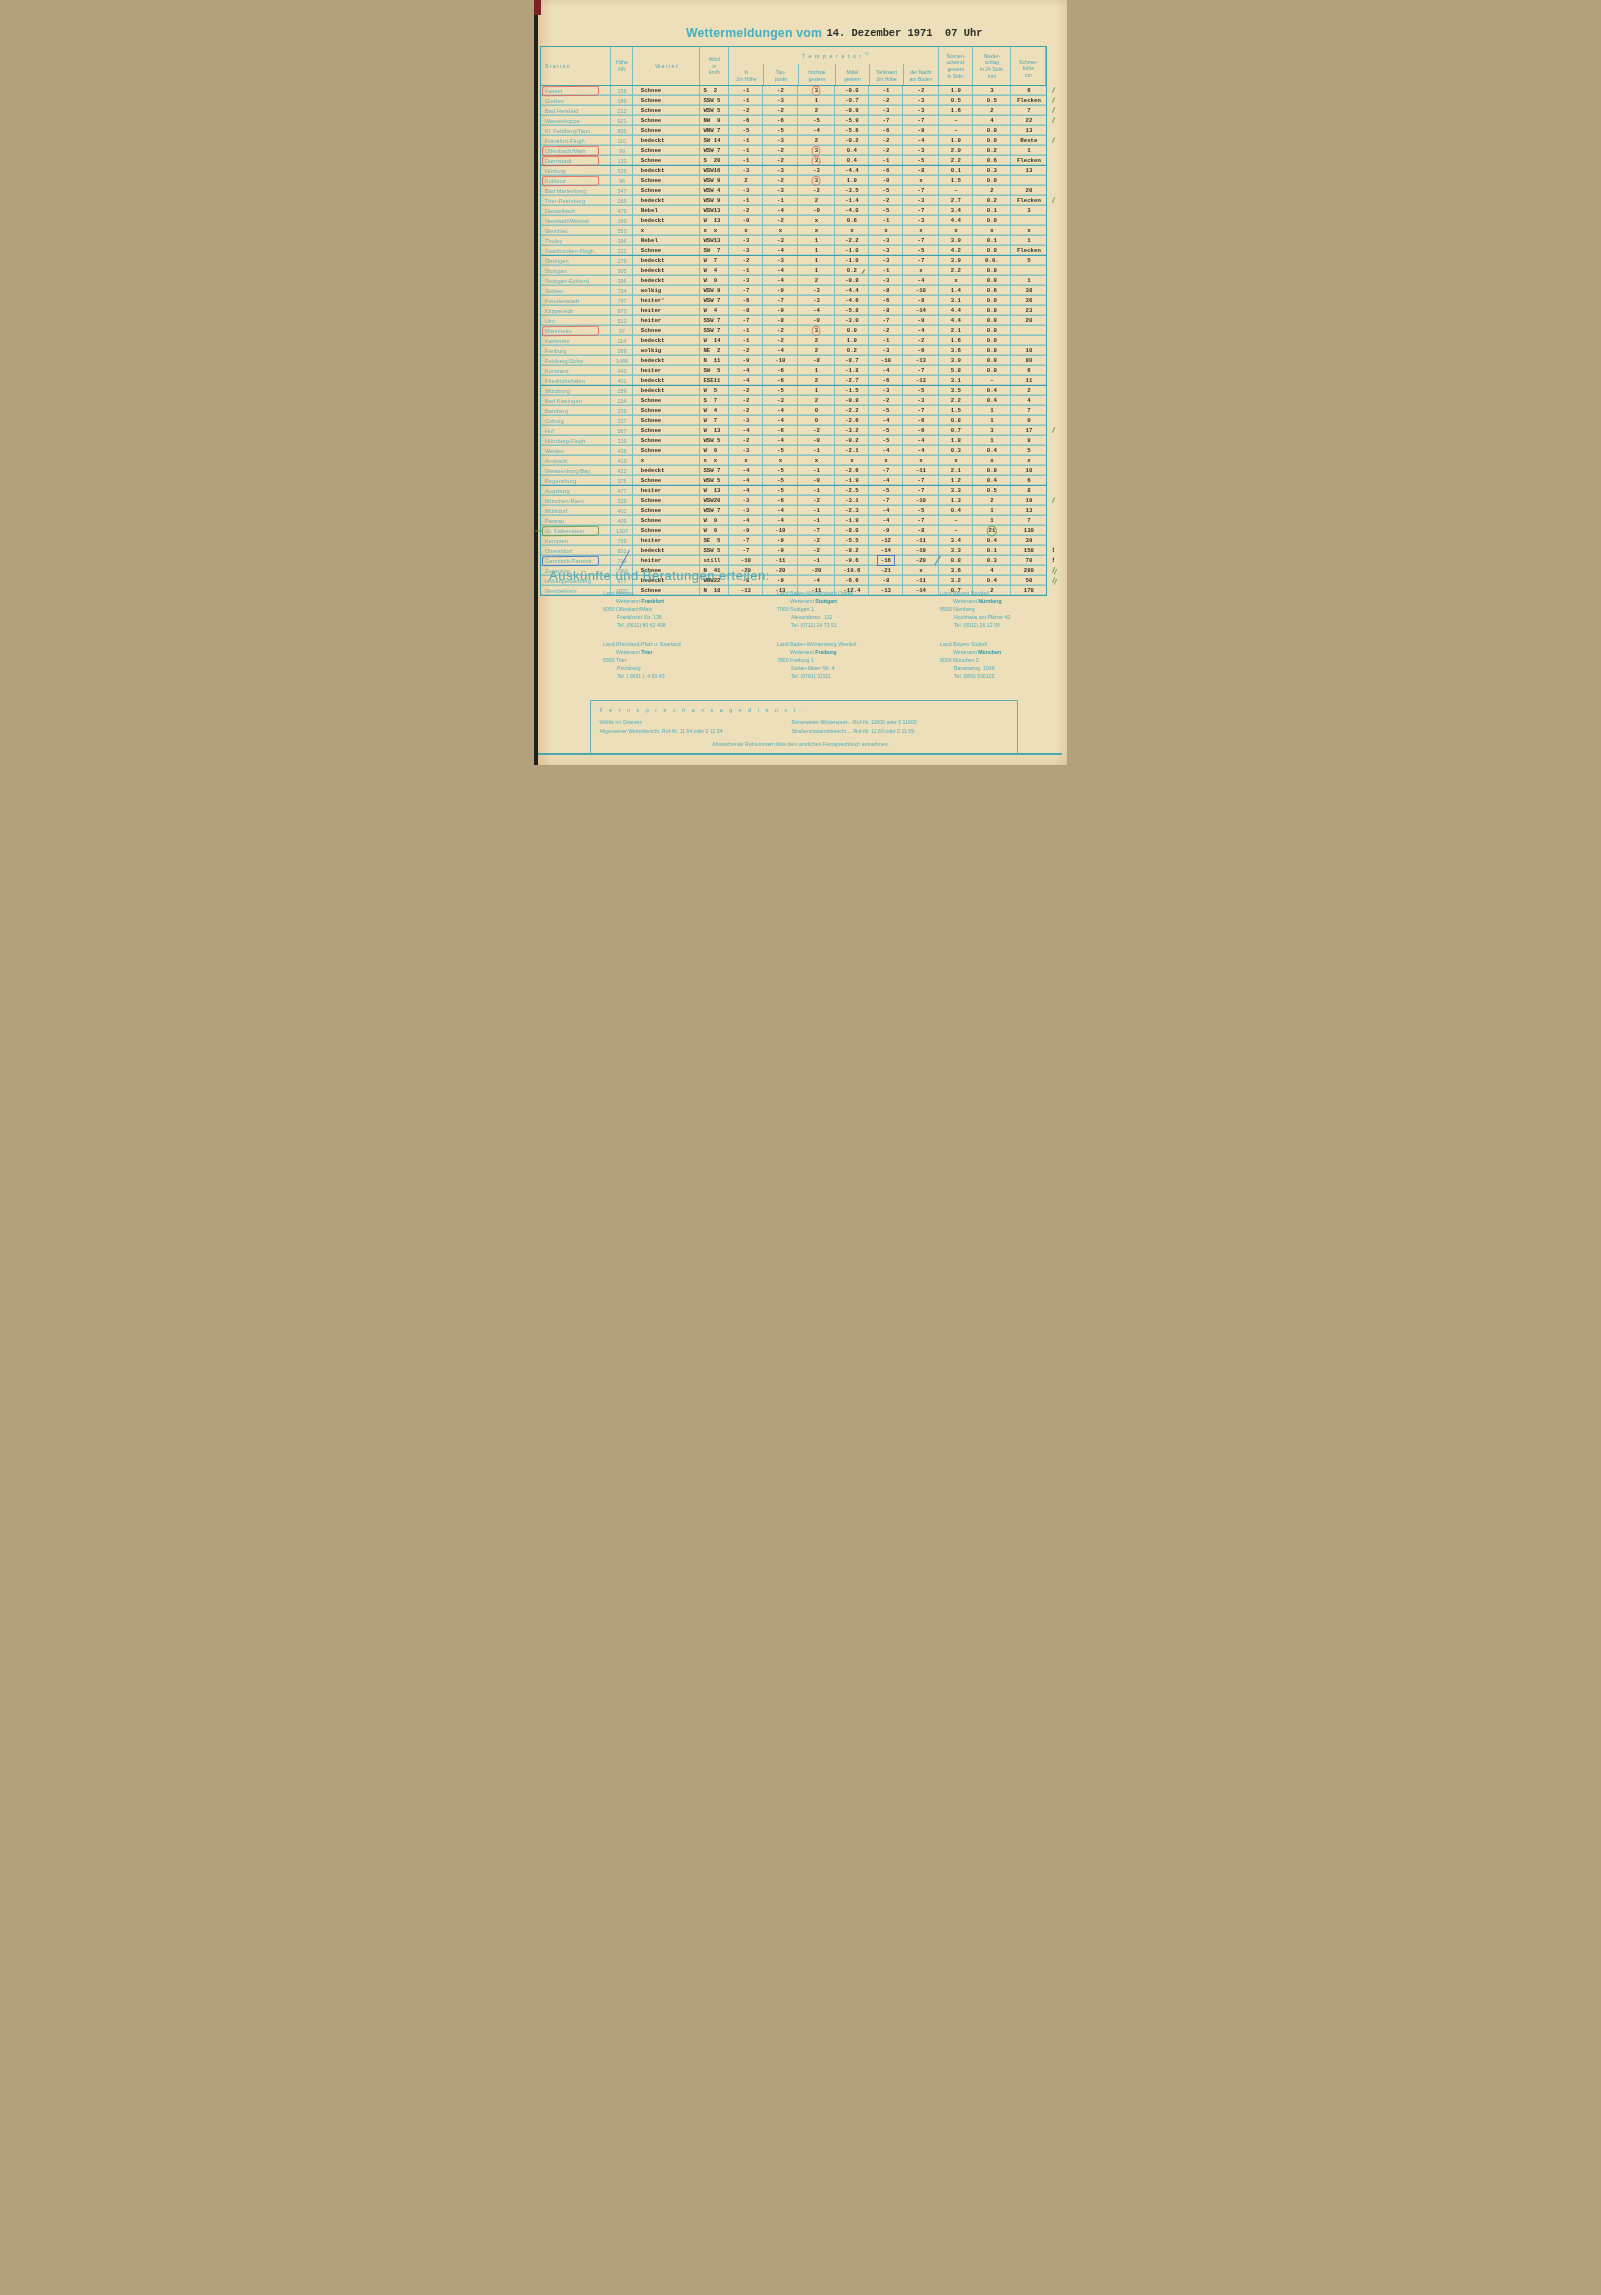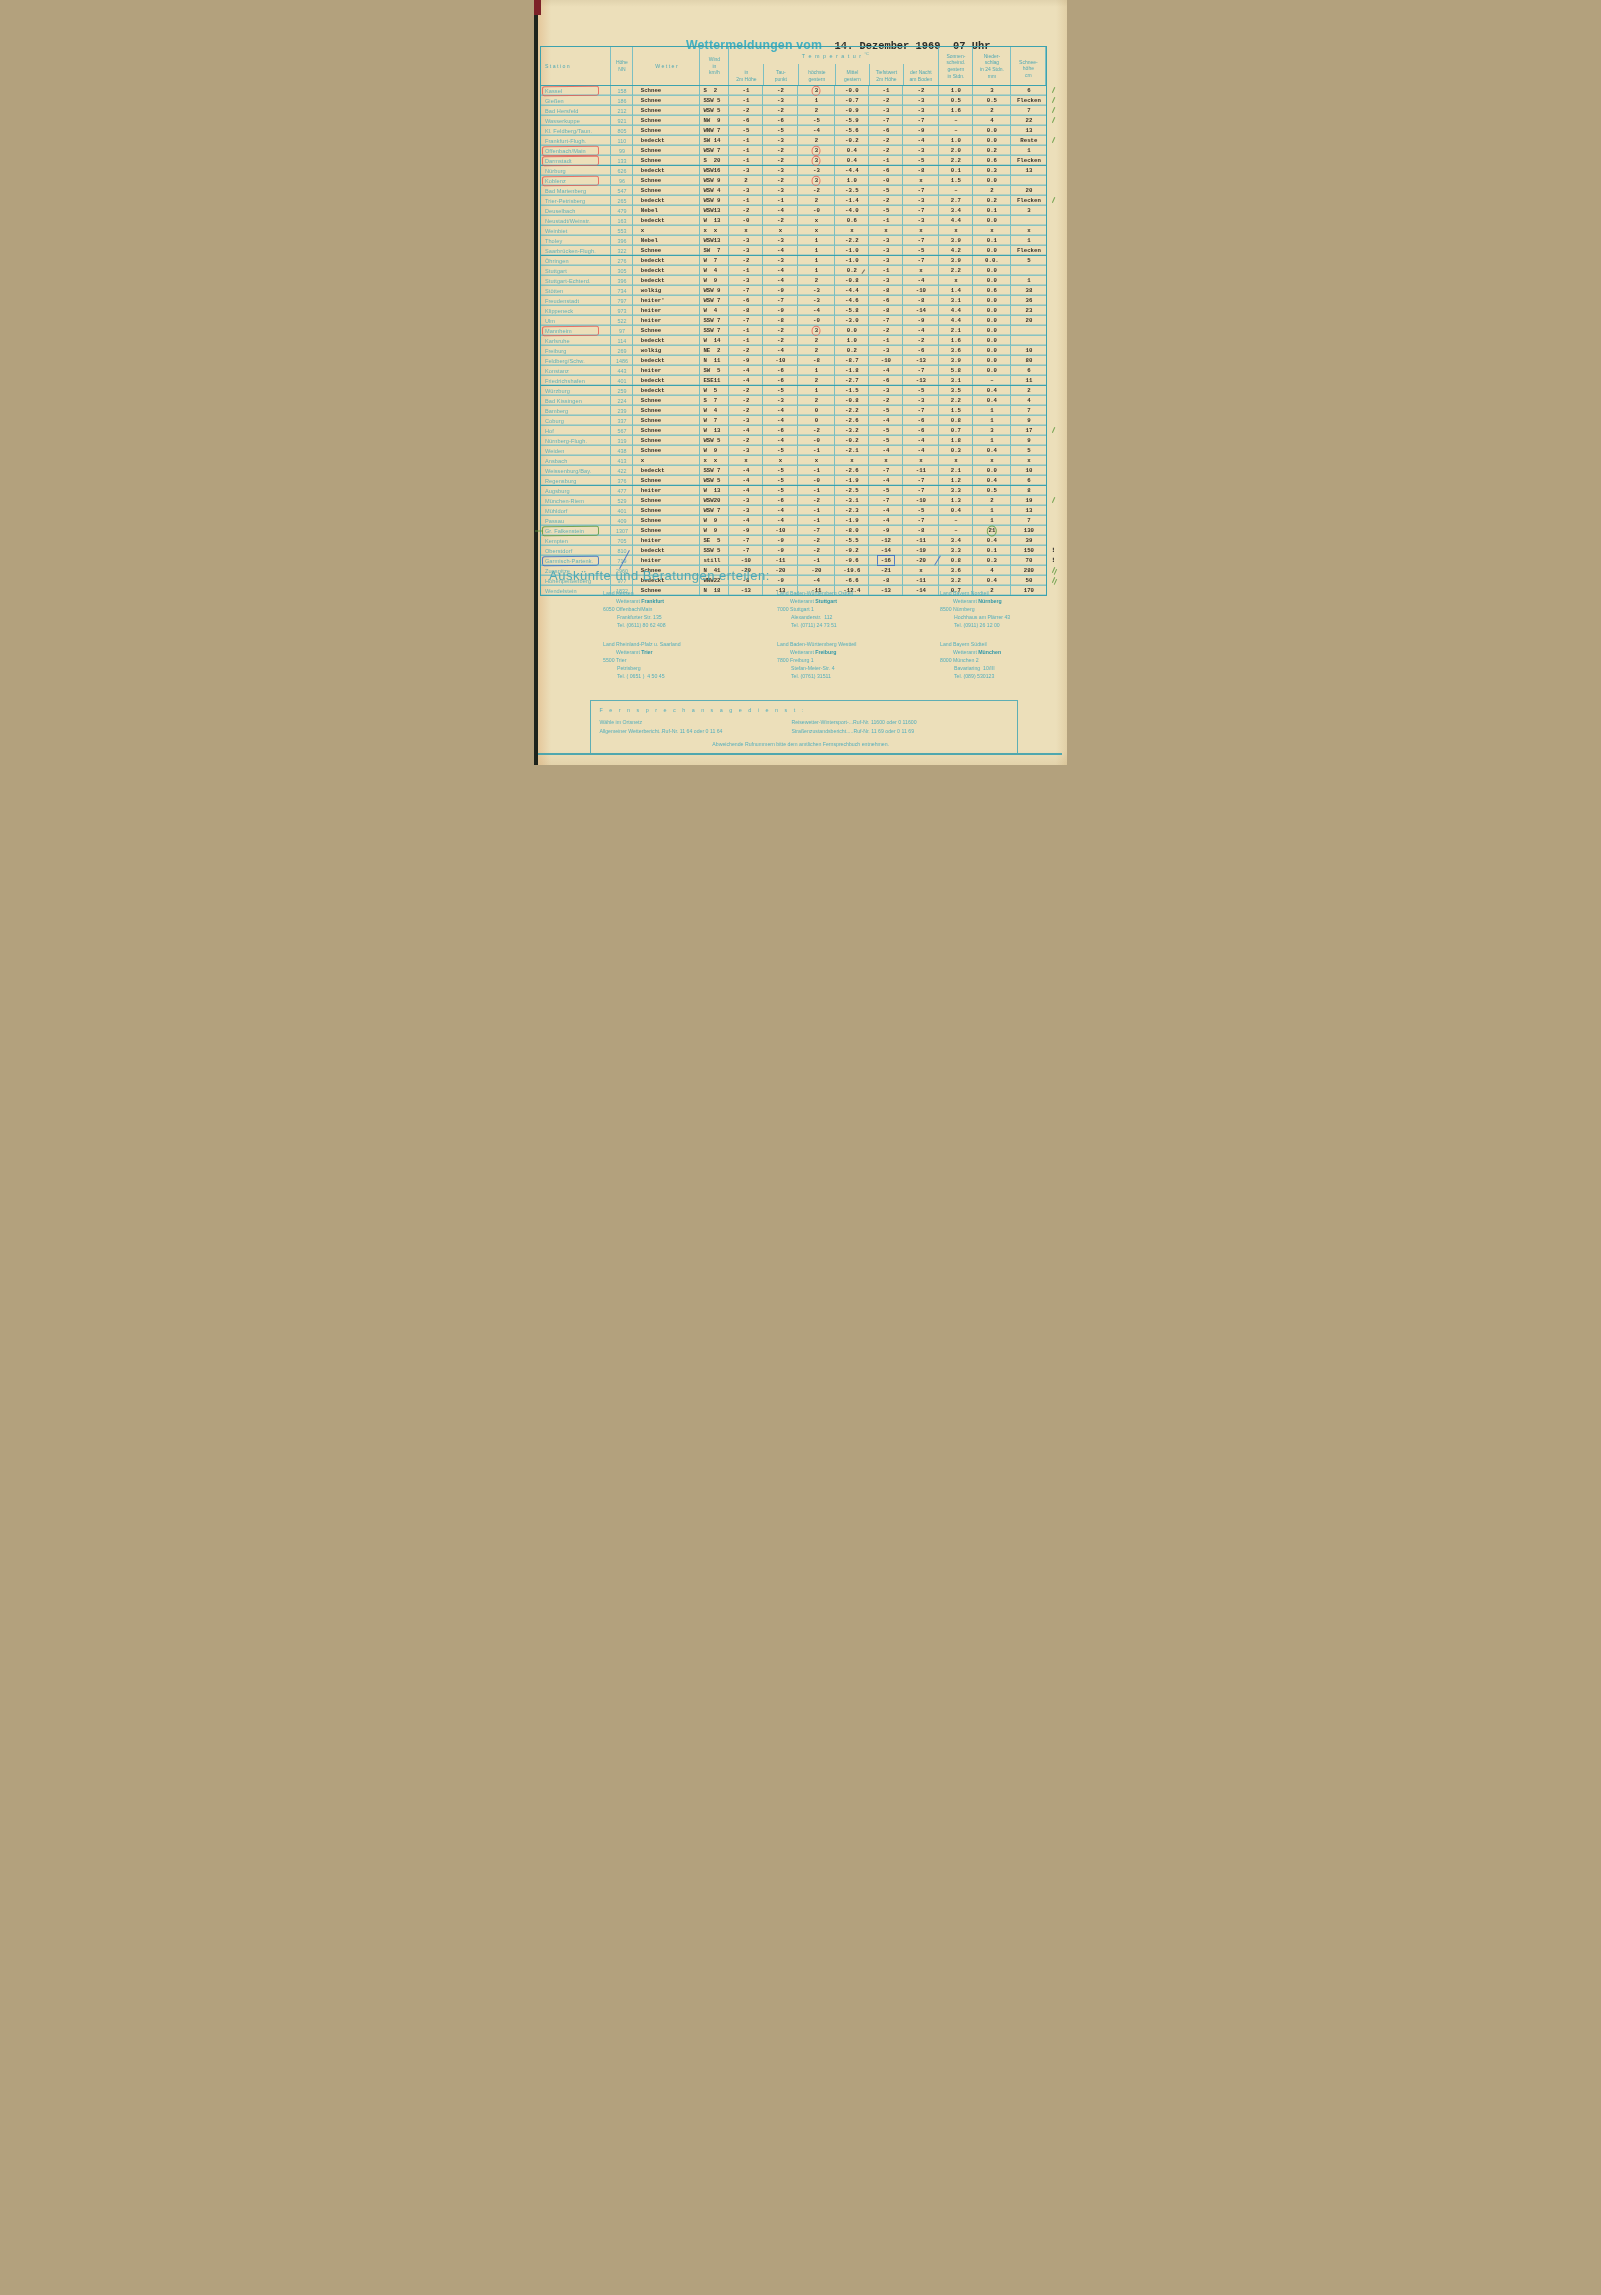--- a/index.html
+++ b/index.html
@@ -15,21 +15,21 @@
   }
   :root{
     --teal:#49aebc; --tealhead:#4fa8b4; --tealtext:#5fb0ba;
     --gl:rgba(104,186,195,.85); --gs:rgba(52,158,173,.95);
     --ink:#34322b; --red:rgba(231,88,80,.8); --green:rgba(96,154,66,.85); --blue:rgba(57,108,196,.85);
     --cols:70px 22px 67px 29px 34px 35px 37px 34px 34px 36px 34px 38px 35px;
   }
   .binding{position:absolute;left:0;top:0;bottom:0;width:4.4px;background:#1d231c;}
   .corner-patch{position:absolute;left:0;top:0;width:7px;height:15.3px;background:#7c2128;}
 
-  .title{position:absolute;left:152px;top:38px;display:flex;align-items:flex-end;white-space:pre;gap:8px;}
+  .title{position:absolute;left:152px;top:26px;display:flex;align-items:center;white-space:pre;}
   .title .t-teal{font-weight:700;font-size:12.3px;color:#45b0c0;letter-spacing:0.2px;}
   .title .t-date{margin-left:4.4px;font-family:"Liberation Mono",monospace;font-weight:700;font-size:10.4px;color:#2e2d28;}
 
   
   #wtable{position:absolute;left:6.4px;top:46px;width:max-content;border:0.8px solid var(--gs);border-top-width:1.2px;}
   .grid13{display:grid;grid-template-columns:var(--cols);}
   #thead{position:relative;height:38px;border-bottom:1.2px solid var(--gs);}
   .hcell{position:relative;display:flex;flex-direction:column;justify-content:flex-end;align-items:center;text-align:center;
          padding-bottom:2.5px;font:400 5px/1.32 "Liberation Sans",sans-serif;color:var(--tealhead);border-right:0.5px solid var(--gl);white-space:pre;}
   .hcell.vc{justify-content:center;padding-bottom:0;}
@@ -93,21 +93,21 @@
 </style>
 </head>
 <body>
 
 <div class="page">
   <div class="binding"></div>
   <div class="corner-patch"></div>
 
   <div class="title">
     <span class="t-teal">Wettermeldungen vom</span>
-    <span class="t-date">14. Dezember 1969  07 Uhr</span>
+    <span class="t-date">14. Dezember 1971  07 Uhr</span>
   </div>
 
   <div id="wtable">
     <div id="thead" class="grid13">
         <div class="hcell h-station vc"><div class="hline">S t a t i o n</div></div>
         <div class="hcell h-hoehe vc"><div class="hline">Höhe</div><div class="hline">NN</div></div>
         <div class="hcell h-wetter vc"><div class="hline">W e t t e r</div></div>
         <div class="hcell h-wind vc"><div class="hline">Wind</div><div class="hline">in</div><div class="hline">km/h</div></div>
         <div class="hcell h-t2m half"><div class="hline">in</div><div class="hline">2m Höhe</div></div>
         <div class="hcell h-tau half"><div class="hline">Tau-</div><div class="hline">punkt</div></div>

